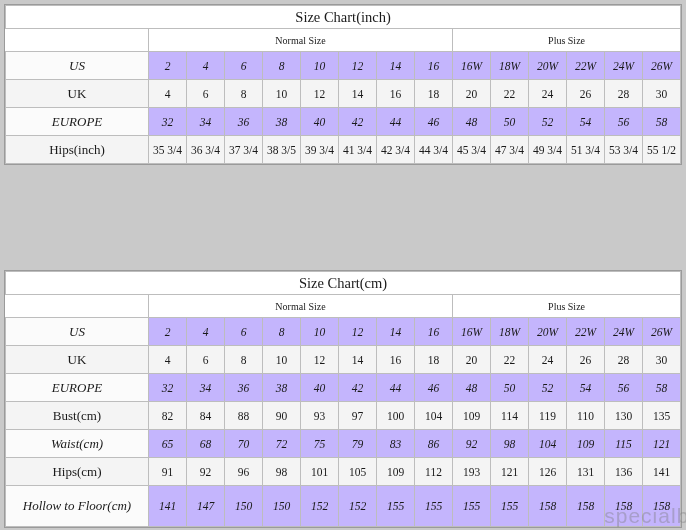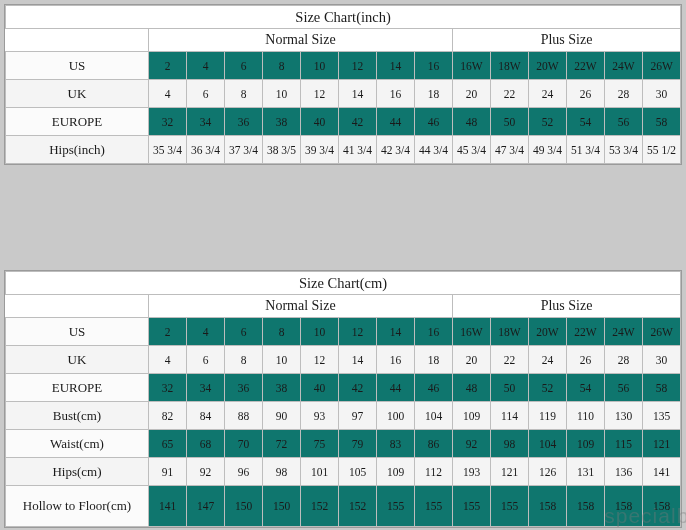--- a/index.html
+++ b/index.html
@@ -43,40 +43,41 @@
     padding: 0;
   }
   .title-row td {
     font-size: 14.5px;
     height: 22px;
     border-top: none;
     border-left: none;
     border-right: none;
   }
   .group-row td {
-    font-size: 14px;
+    font-size: 10px;
     height: 22px;
   }
   .group-row td.blank {
     border-left: none;
   }
   .row-label {
     font-size: 13px;
     height: 27px;
   }
   .data-cell {
     font-size: 11.5px;
     height: 27px;
     color: #222;
   }
   .row-alt {
     background: #f4f4f4;
   }
   .row-plain {
-    background: #0f766e;
+    background: #c4b5fd;
+    font-style: italic;
   }
   .first-col {
     background: #fbfbfb;
   }
   .row-alt .first-col {
     background: #f4f4f4;
   }
   .tall-row .row-label,
   .tall-row .data-cell {
     height: 40px;

